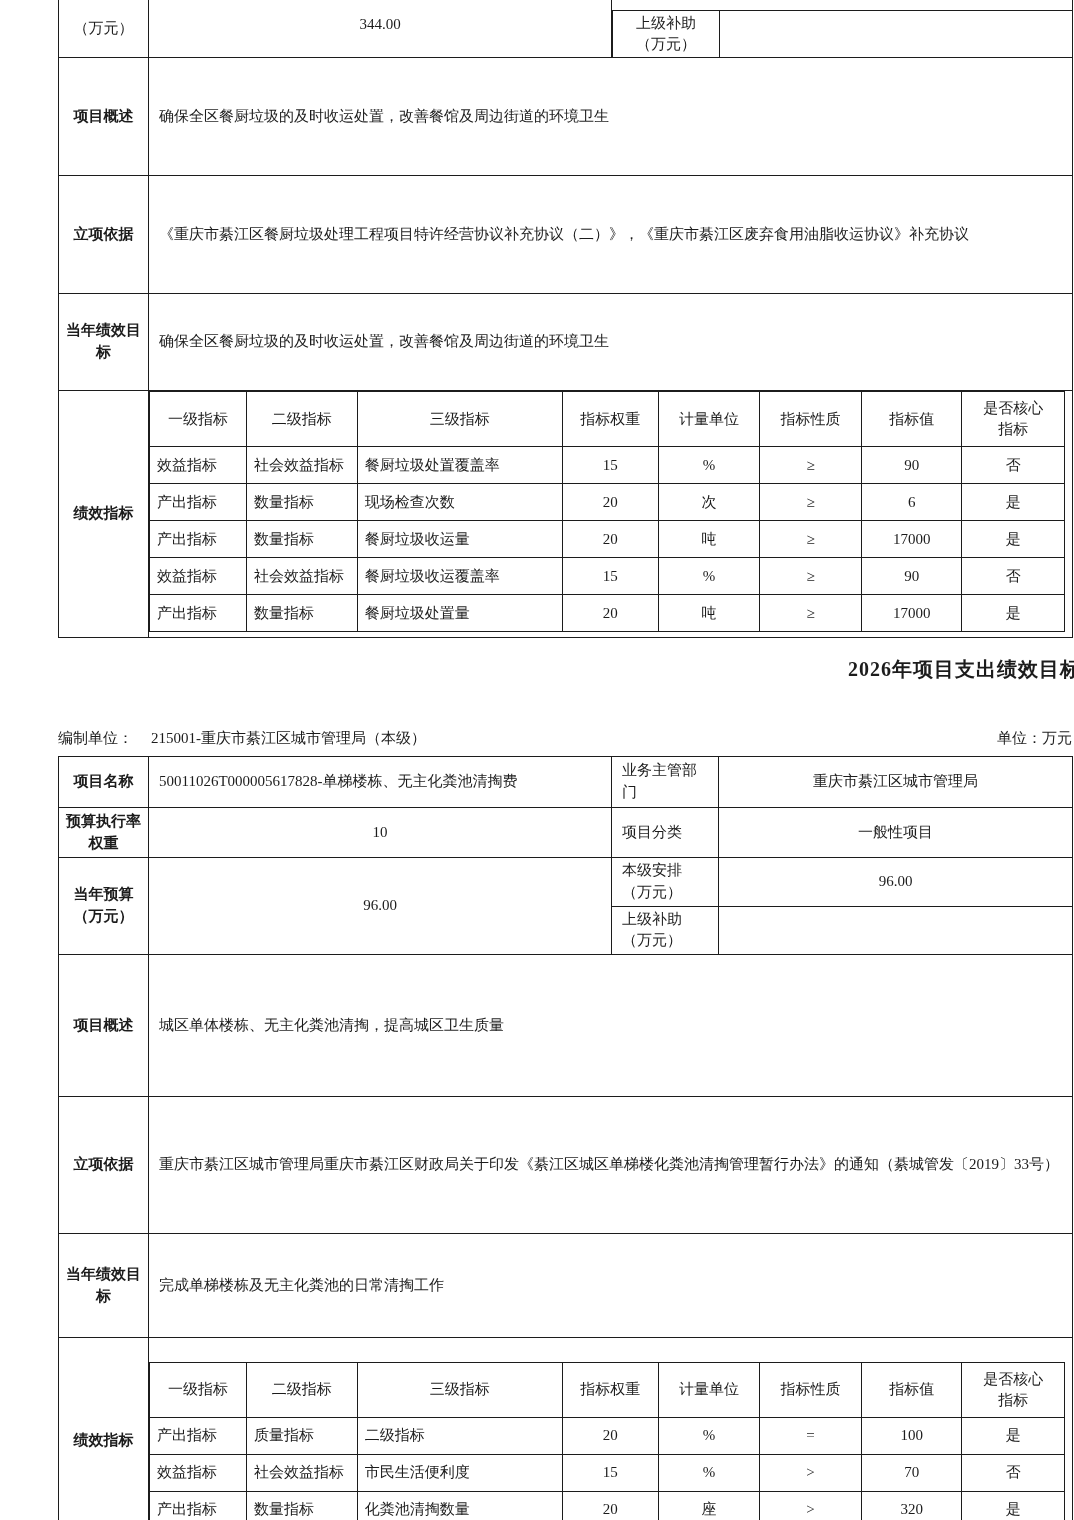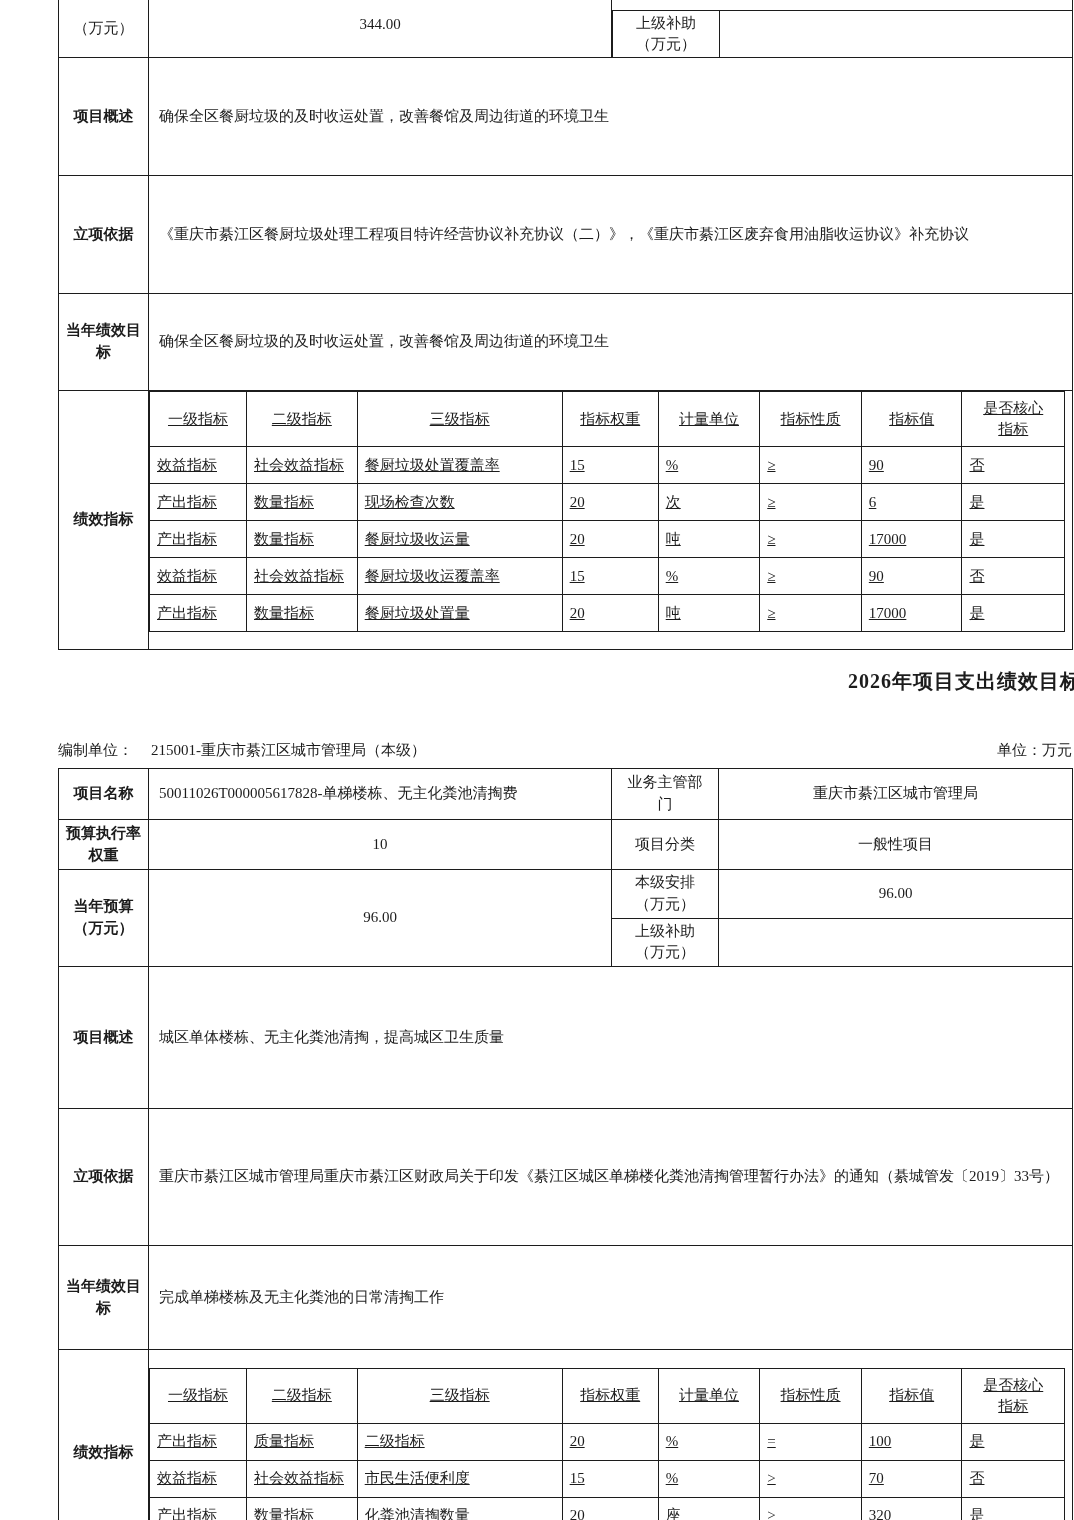--- a/index.html
+++ b/index.html
@@ -16,47 +16,47 @@
     width:1014px;margin-left:30px;
   }
   table.form td{
     border:1px solid #1c1c1c;
     font-size:15px;line-height:1.45;
     overflow:hidden;vertical-align:middle;
   }
   td.lbl{text-align:center;padding:2px 7px;font-weight:bold;}
   td.txt{text-align:left;padding:2px 10px;}
   td.ctr{text-align:center;padding:2px 6px;}
-  td.subhdr{text-align:center;padding:2px 10px;}
+  td.subhdr{padding:2px 10px;}
 
   
   tr.cutrow td{border-top:none;}
   td.cut-lbl{vertical-align:top;text-align:center;padding-top:1px;}
   td.cut-val{border-right:none;vertical-align:top;text-align:center;padding:0;margin-top:36px;}
   td.cut-val .clip{display:block;margin-top:-9px;line-height:20px;}
   td.cut-right{border-left:none;vertical-align:top;padding:0;}
   .cut-box{margin-top:10px;height:46px;display:flex;border-top:1px solid #1c1c1c;border-left:1px solid #1c1c1c;}
   .cut-box-l{flex:0 0 86px;border-right:1px solid #1c1c1c;display:flex;align-items:center;justify-content:center;text-align:center;padding:0 10px;line-height:1.4;}
   .cut-box-r{flex:1;}
 
   
   td.ind-holder{padding:0;vertical-align:top;}
   table.ind{
     border-collapse:collapse;table-layout:fixed;
-    width:calc(100% - 7px);margin:0 7px 17px 0;text-decoration:underline;
+    width:calc(100% - 7px);margin:0 7px 5px 0;
   }
   table.ind th, table.ind td{
     border:1px solid #1c1c1c;font-weight:normal;
     font-size:15px;line-height:1.4;overflow:hidden;
   }
   table.ind th{height:50px;text-align:center;padding:2px 5px;vertical-align:middle;}
   table.ind th.th-core{padding:2px 14px;}
   table.ind td{height:34px;padding:1px 7px;vertical-align:middle;}
   table.ind td.l{text-align:left;}
-  table.ind td.c{}
+  table.ind td.c{text-align:center;}
 
   td.perf-lbl-bottom{vertical-align:bottom;padding-bottom:16px;}
 
   
   .title{
     margin-top:14px;text-align:right;
     font-size:20px;font-weight:bold;letter-spacing:1px;line-height:34px;
   }
   .caption-line{
     width:1014px;margin:43px 0 8px 30px;

